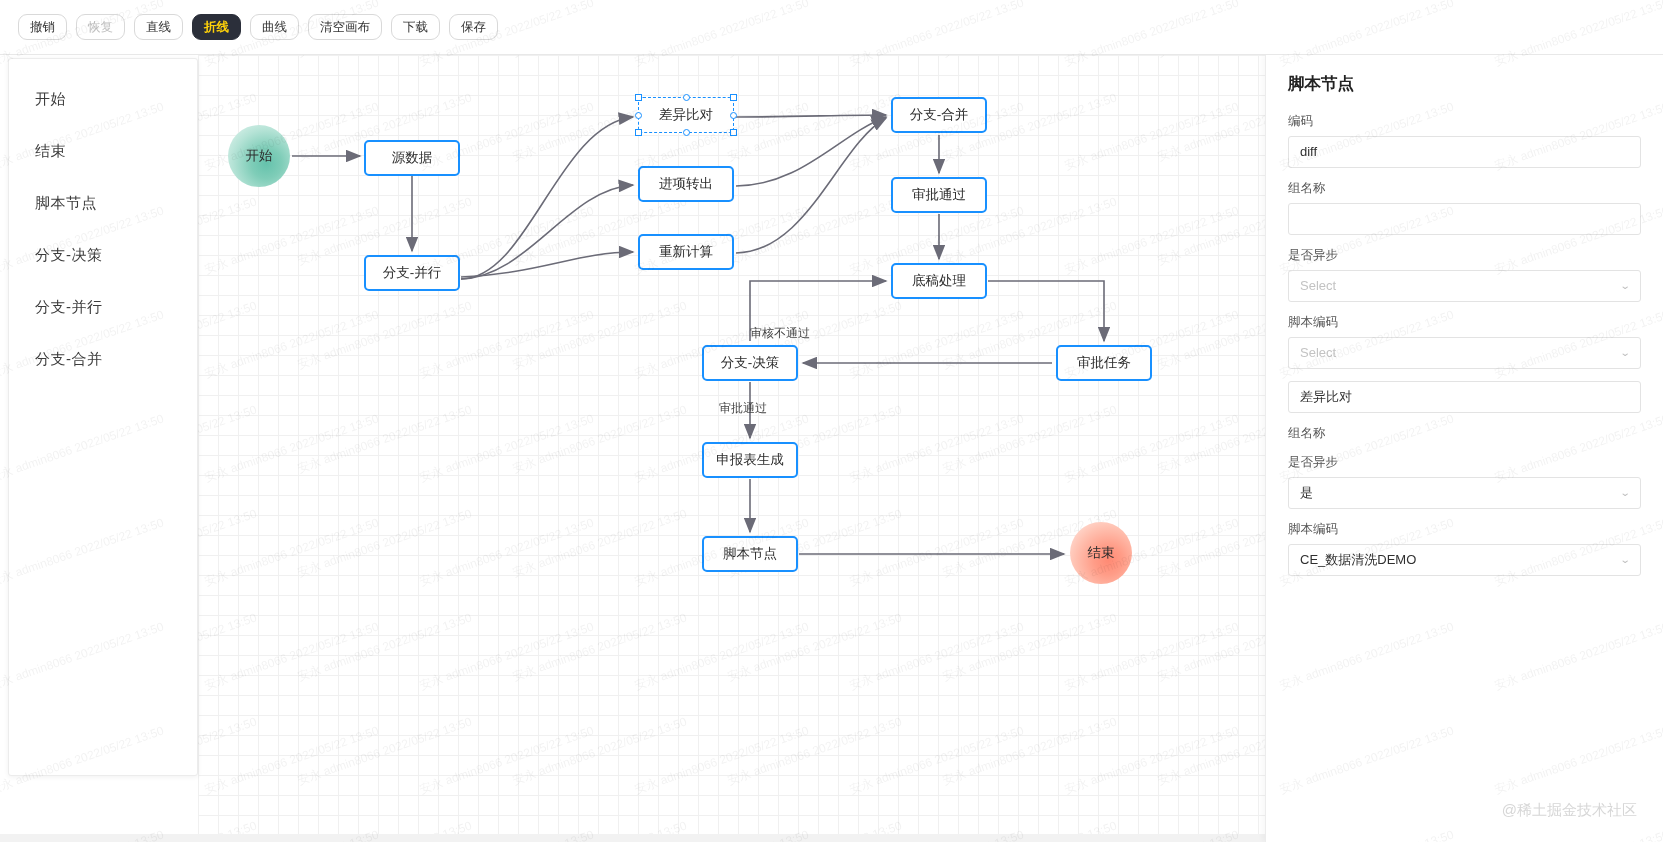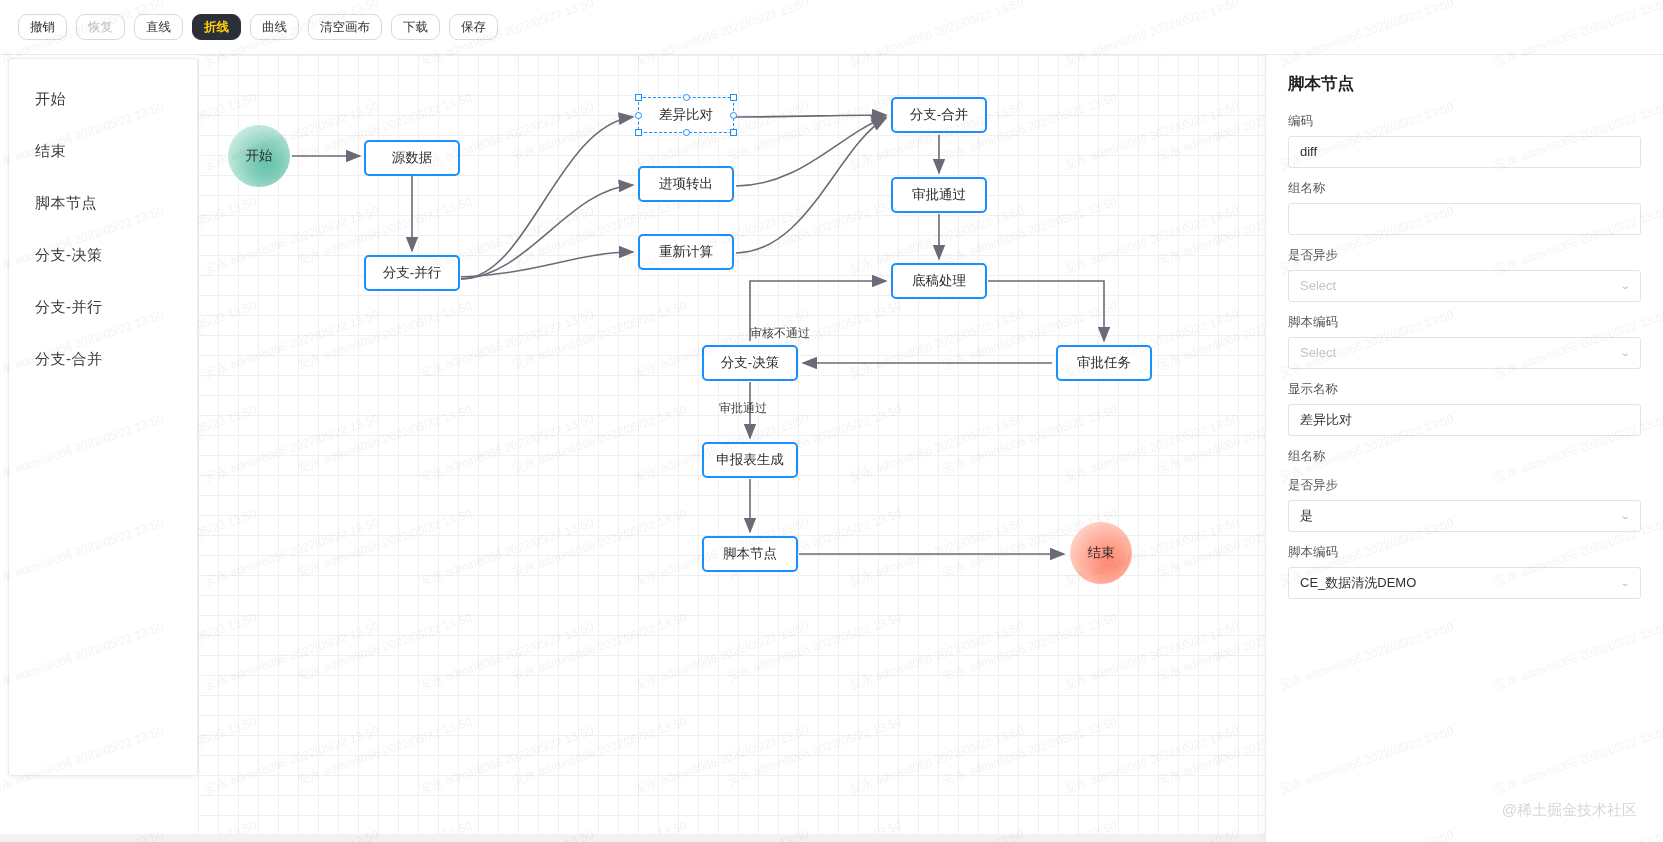--- a/index.html
+++ b/index.html
@@ -381,21 +381,20 @@
           </div>
         </div>
         <div class="field">
           <label class="field-label">脚本编码</label>
           <div class="field-select placeholder">
             <span>Select</span>
             <span class="chev">⌄</span>
           </div>
         </div>
         <div class="field">
-          <label class="field-label">显示名称</label>
           <div class="field-input">
             <span>差异比对</span>
           </div>
         </div>
         <div class="field">
           <label class="field-label">组名称</label>
         </div>
         <div class="field">
           <label class="field-label">是否异步</label>
           <div class="field-select">

